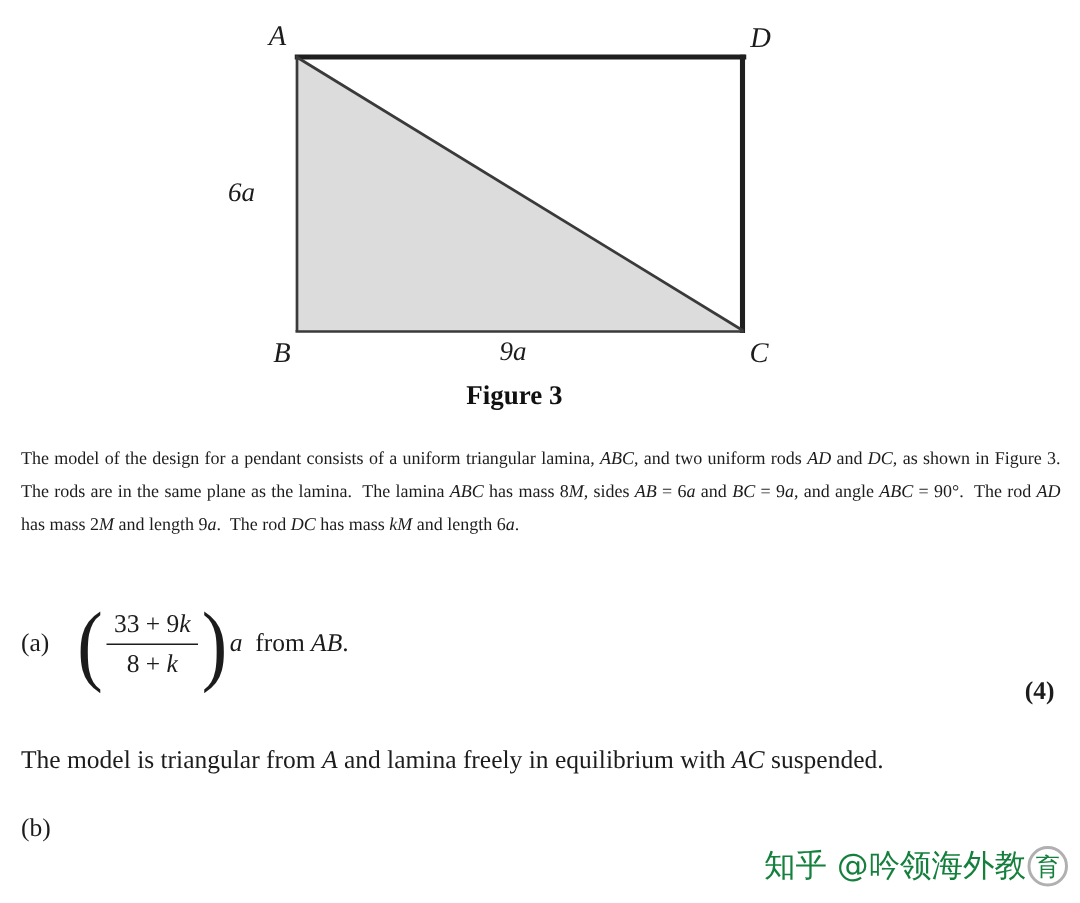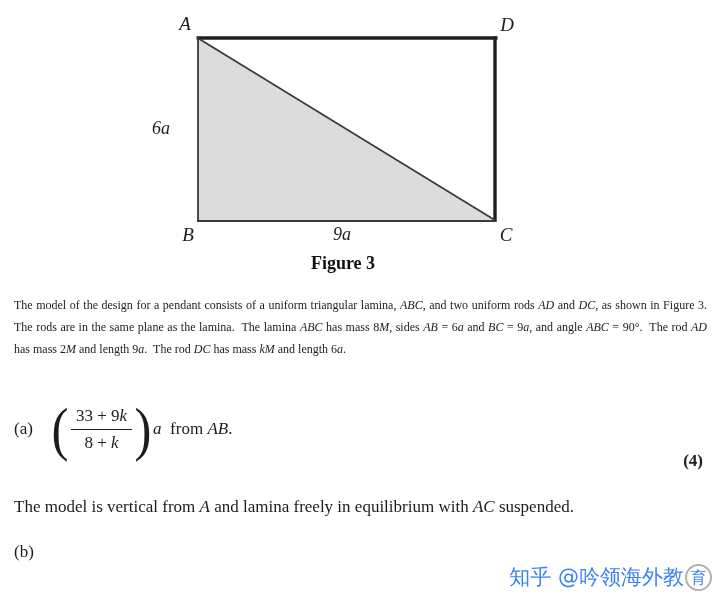--- a/index.html
+++ b/index.html
@@ -77,21 +77,21 @@
     white-space: pre-wrap;
   }
   #part-b-row { top: 542px; }
 
   
   #watermark {
     position: absolute;
     top: 563px; right: 8px;
     display: flex;
     align-items: center;
-    color: #3b82f6;
+    color: #15803d;
     font-size: 21px;
     font-family: "DejaVu Sans", sans-serif;
     text-shadow: 1px 1px 0 #ffffff;
     justify-content: center;
   }
   .wm-badge {
     display: inline-block;
     width: 23px; height: 23px;
     line-height: 23px;
     margin-left: 1px;
@@ -139,21 +139,21 @@
   <span class="frac">
     <span class="num"><span>33 + 9</span><span style="font-style: italic;">k</span></span>
     <span class="den"><span>8 + </span><span style="font-style: italic;">k</span></span>
   </span>
   <span class="paren">)</span>
   <span><span style="font-style: italic;">a</span><span>  from </span><span style="font-style: italic;">AB</span><span>.</span></span>
 </div>
 
 <div id="part-a-marks">(4)</div>
 
-<div id="suspended-line"><span>The model is vertical from </span><span style="font-style: italic;">A</span><span> and lamina freely in equilibrium with </span><span style="font-style: italic;">AC</span><span> suspended.</span></div>
+<div id="suspended-line"><span>The model is triangular from </span><span style="font-style: italic;">A</span><span> and lamina freely in equilibrium with </span><span style="font-style: italic;">AC</span><span> suspended.</span></div>
 
 <div id="part-b-row" class="part-row">
   <span class="part-label">(b)</span>
 </div>
 
 <div id="watermark">
   <span>知乎 @吟领海外教</span>
   <span class="wm-badge">育</span>
 </div>
 

